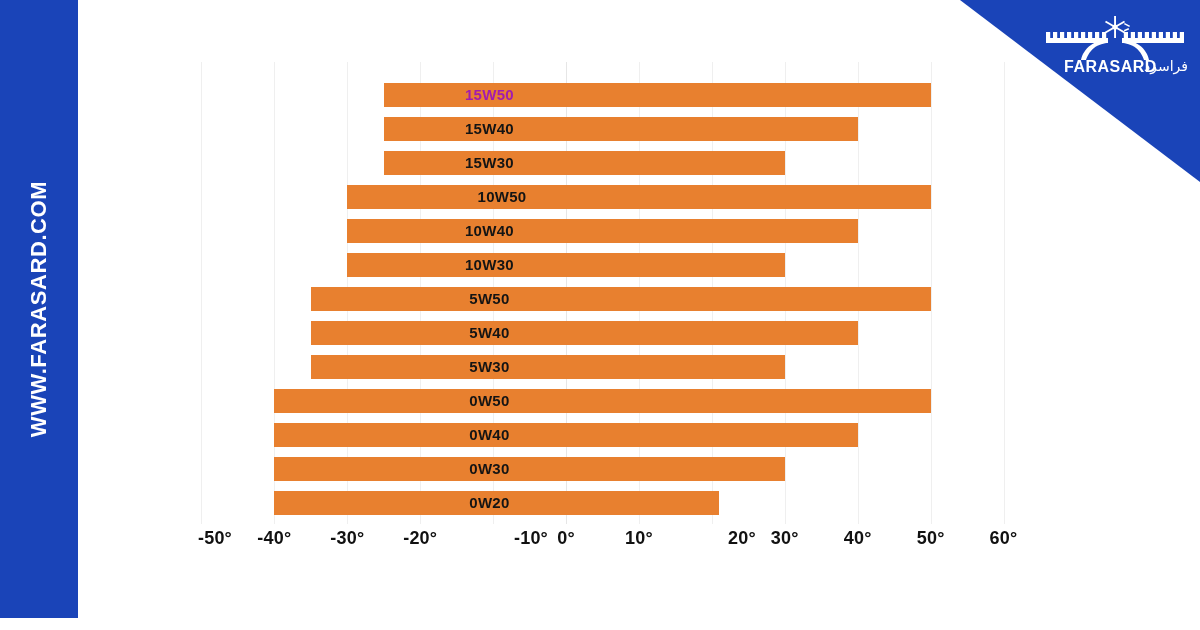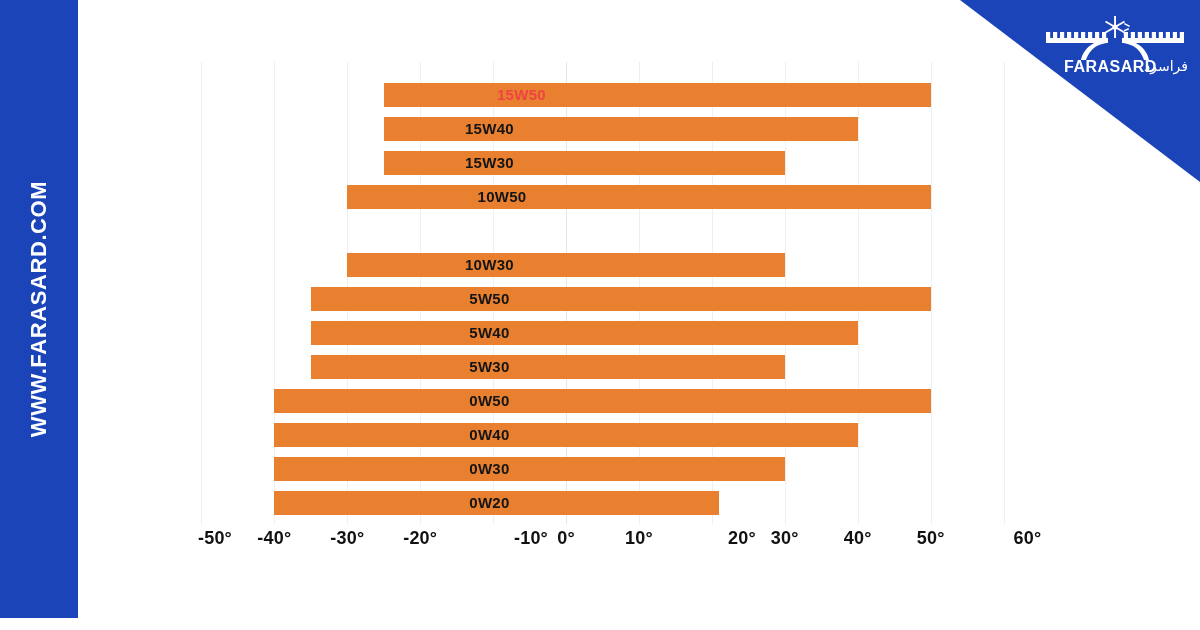--- a/index.html
+++ b/index.html
@@ -172,33 +172,37 @@
           <div class="gridline" style="left: 473.958px;"></div>
           <div class="gridline" style="left: 546.875px;"></div>
           <div class="gridline" style="left: 619.792px;"></div>
           <div class="gridline" style="left: 692.708px;"></div>
           <div class="gridline" style="left: 765.625px;"></div>
           <div class="gridline" style="left: 838.542px;"></div>
         </div>
       <div id="bars">
           <div class="bar-row" style="top: 21px;">
             <div class="bar" style="left: 218.75px; width: 546.875px; background: rgb(232, 128, 47);"></div>
-            <div class="bar-label" style="left: 324.479px; color: #ef4444; margin-left: 32px;">15W50</div>
+            <div class="bar-label" style="left: 324.479px; color: #a21caf;">15W50</div>
           </div>
           <div class="bar-row" style="top: 55px;">
             <div class="bar" style="left: 218.75px; width: 473.958px; background: rgb(232, 128, 47);"></div>
             <div class="bar-label" style="left: 324.479px; color: rgb(20, 20, 20);">15W40</div>
           </div>
           <div class="bar-row" style="top: 89px;">
             <div class="bar" style="left: 218.75px; width: 401.042px; background: rgb(232, 128, 47);"></div>
             <div class="bar-label" style="left: 324.479px; color: rgb(20, 20, 20);">15W30</div>
           </div>
           <div class="bar-row" style="top: 123px;">
             <div class="bar" style="left: 182.292px; width: 583.333px; background: rgb(232, 128, 47);"></div>
             <div class="bar-label" style="left: 337px; color: rgb(20, 20, 20);">10W50</div>
+          </div>
+          <div class="bar-row" style="top: 157px;">
+            <div class="bar" style="left: 182.292px; width: 510.417px; background: rgb(232, 128, 47);"></div>
+            <div class="bar-label" style="left: 324.479px; color: rgb(20, 20, 20);">10W40</div>
           </div>
           <div class="bar-row" style="top: 191px;">
             <div class="bar" style="left: 182.292px; width: 437.5px; background: rgb(232, 128, 47);"></div>
             <div class="bar-label" style="left: 324.479px; color: rgb(20, 20, 20);">10W30</div>
           </div>
           <div class="bar-row" style="top: 225px;">
             <div class="bar" style="left: 145.833px; width: 619.792px; background: rgb(232, 128, 47);"></div>
             <div class="bar-label" style="left: 324.479px; color: rgb(20, 20, 20);">5W50</div>
           </div>
           <div class="bar-row" style="top: 259px;">
@@ -232,21 +236,21 @@
         <div class="tick-label" style="left: 109.375px;">-40°</div>
         <div class="tick-label" style="left: 182.292px;">-30°</div>
         <div class="tick-label" style="left: 255.208px;">-20°</div>
         <div class="tick-label" style="left: 330px; margin-left: 36px;">-10°</div>
         <div class="tick-label" style="left: 401.042px;">0°</div>
         <div class="tick-label" style="left: 473.958px;">10°</div>
         <div class="tick-label" style="left: 546.875px; margin-left: 30px;">20°</div>
         <div class="tick-label" style="left: 619.792px;">30°</div>
         <div class="tick-label" style="left: 692.708px;">40°</div>
         <div class="tick-label" style="left: 765.625px; text-align: center;">50°</div>
-        <div class="tick-label" style="left: 838.542px; margin-left: 24px;">60°</div>
+        <div class="tick-label" style="left: 838.542px;">60°</div>
       </div>
   </div>
 
   <div id="corner">
     <div id="corner-shape"></div>
     <div id="corner-logo">
       <svg viewBox="0 0 150 62" width="150" height="62" aria-hidden="true">
 
         <g fill="#ffffff">
           <rect x="74.1" y="2" width="1.9" height="22"></rect>

